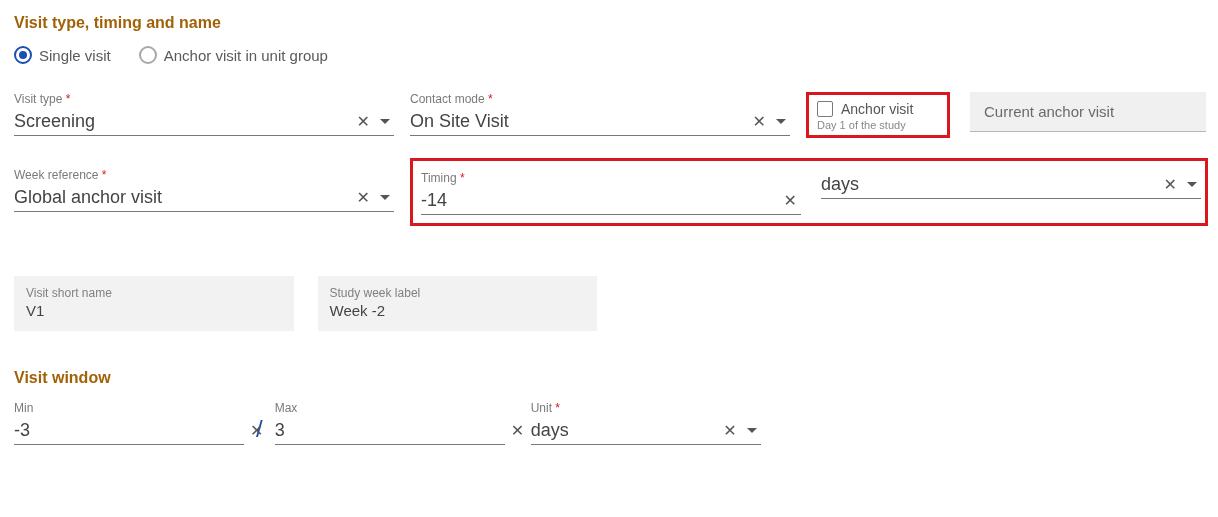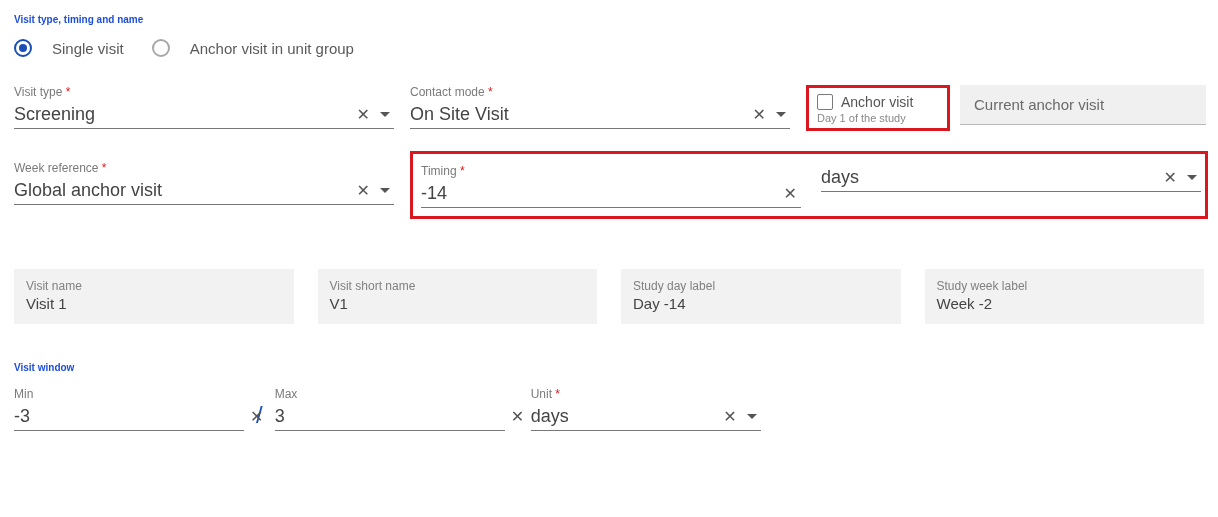--- a/index.html
+++ b/index.html
@@ -6,35 +6,35 @@
   body {
     margin: 0;
     padding: 14px;
     font-family: "Segoe UI", Arial, sans-serif;
     font-size: 13px;
     color: #5a5a5a;
     background: #fff;
     width: 1218px;
   }
   .section-title {
-    color: #1d4ed8;
-    font-size: 10px;
+    color: #a16207;
+    font-size: 16px;
     font-weight: 600;
     margin: 0 0 14px 0;
   }
   .radio-row {
     display: flex;
     gap: 28px;
     align-items: center;
     margin-bottom: 28px;
   }
   .radio-item {
     display: flex;
     align-items: center;
-    gap: 20px;
+    gap: 7px;
     cursor: pointer;
     text-align: center;
   }
   .radio-circle {
     width: 18px; height: 18px;
     border-radius: 50%;
     border: 2px solid #a8a8a8;
     display: flex; align-items: center; justify-content: center;
   }
   .radio-circle.selected {
@@ -60,21 +60,21 @@
     border: 3px solid #d8171e;
     padding: 10px 4px 8px 8px;
     position: relative;
     top: -10px;
     display: grid;
     grid-template-columns: 380px 380px;
     column-gap: 20px;
   }
   .anchor-group {
     display: flex;
-    gap: 10px;
+    gap: 20px;
     align-items: stretch;
   }
   .anchor-box {
     border: 3px solid #d8171e;
     background: #fff;
     padding: 6px 8px 4px 8px;
     width: 144px;
     display: flex;
     flex-direction: column;
   }
@@ -248,30 +248,22 @@
         <span class="value">days</span>
         <span class="icon-x">✕</span>
         <span class="icon-caret"></span>
       </div>
     </div>
   </div>
 </div>
 
 <div class="info-boxes">
   <div class="info-box">
-    <div class="small">Visit name</div>
-    <div class="big">Visit 1</div>
-  </div>
-  <div class="info-box">
     <div class="small">Visit short name</div>
     <div class="big">V1</div>
-  </div>
-  <div class="info-box">
-    <div class="small">Study day label</div>
-    <div class="big">Day -14</div>
   </div>
   <div class="info-box">
     <div class="small">Study week label</div>
     <div class="big">Week -2</div>
   </div>
 </div>
 
 <div class="section-title">Visit window</div>
 
 <div class="window-row">

